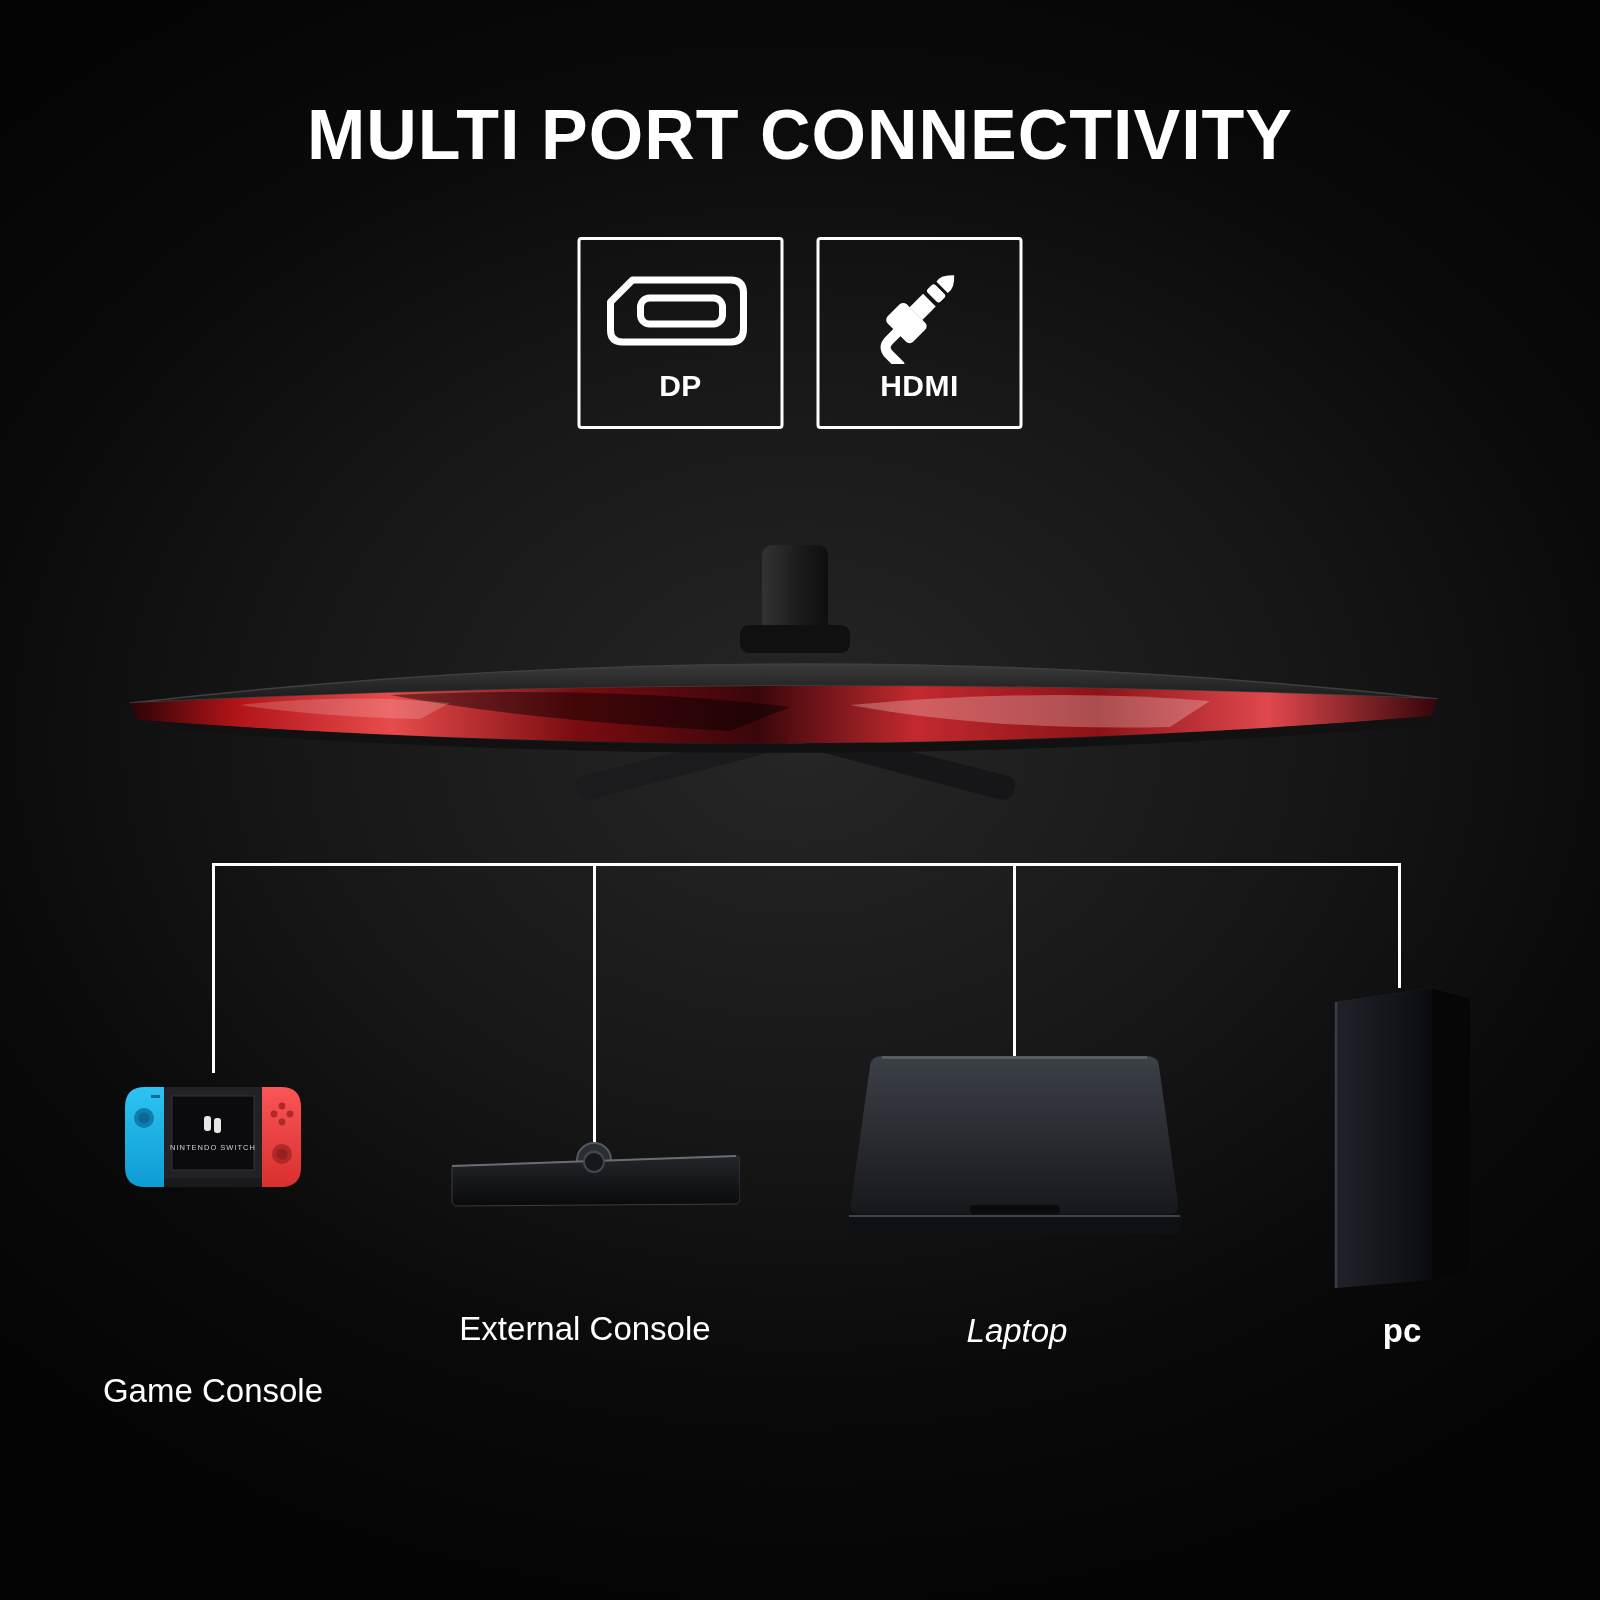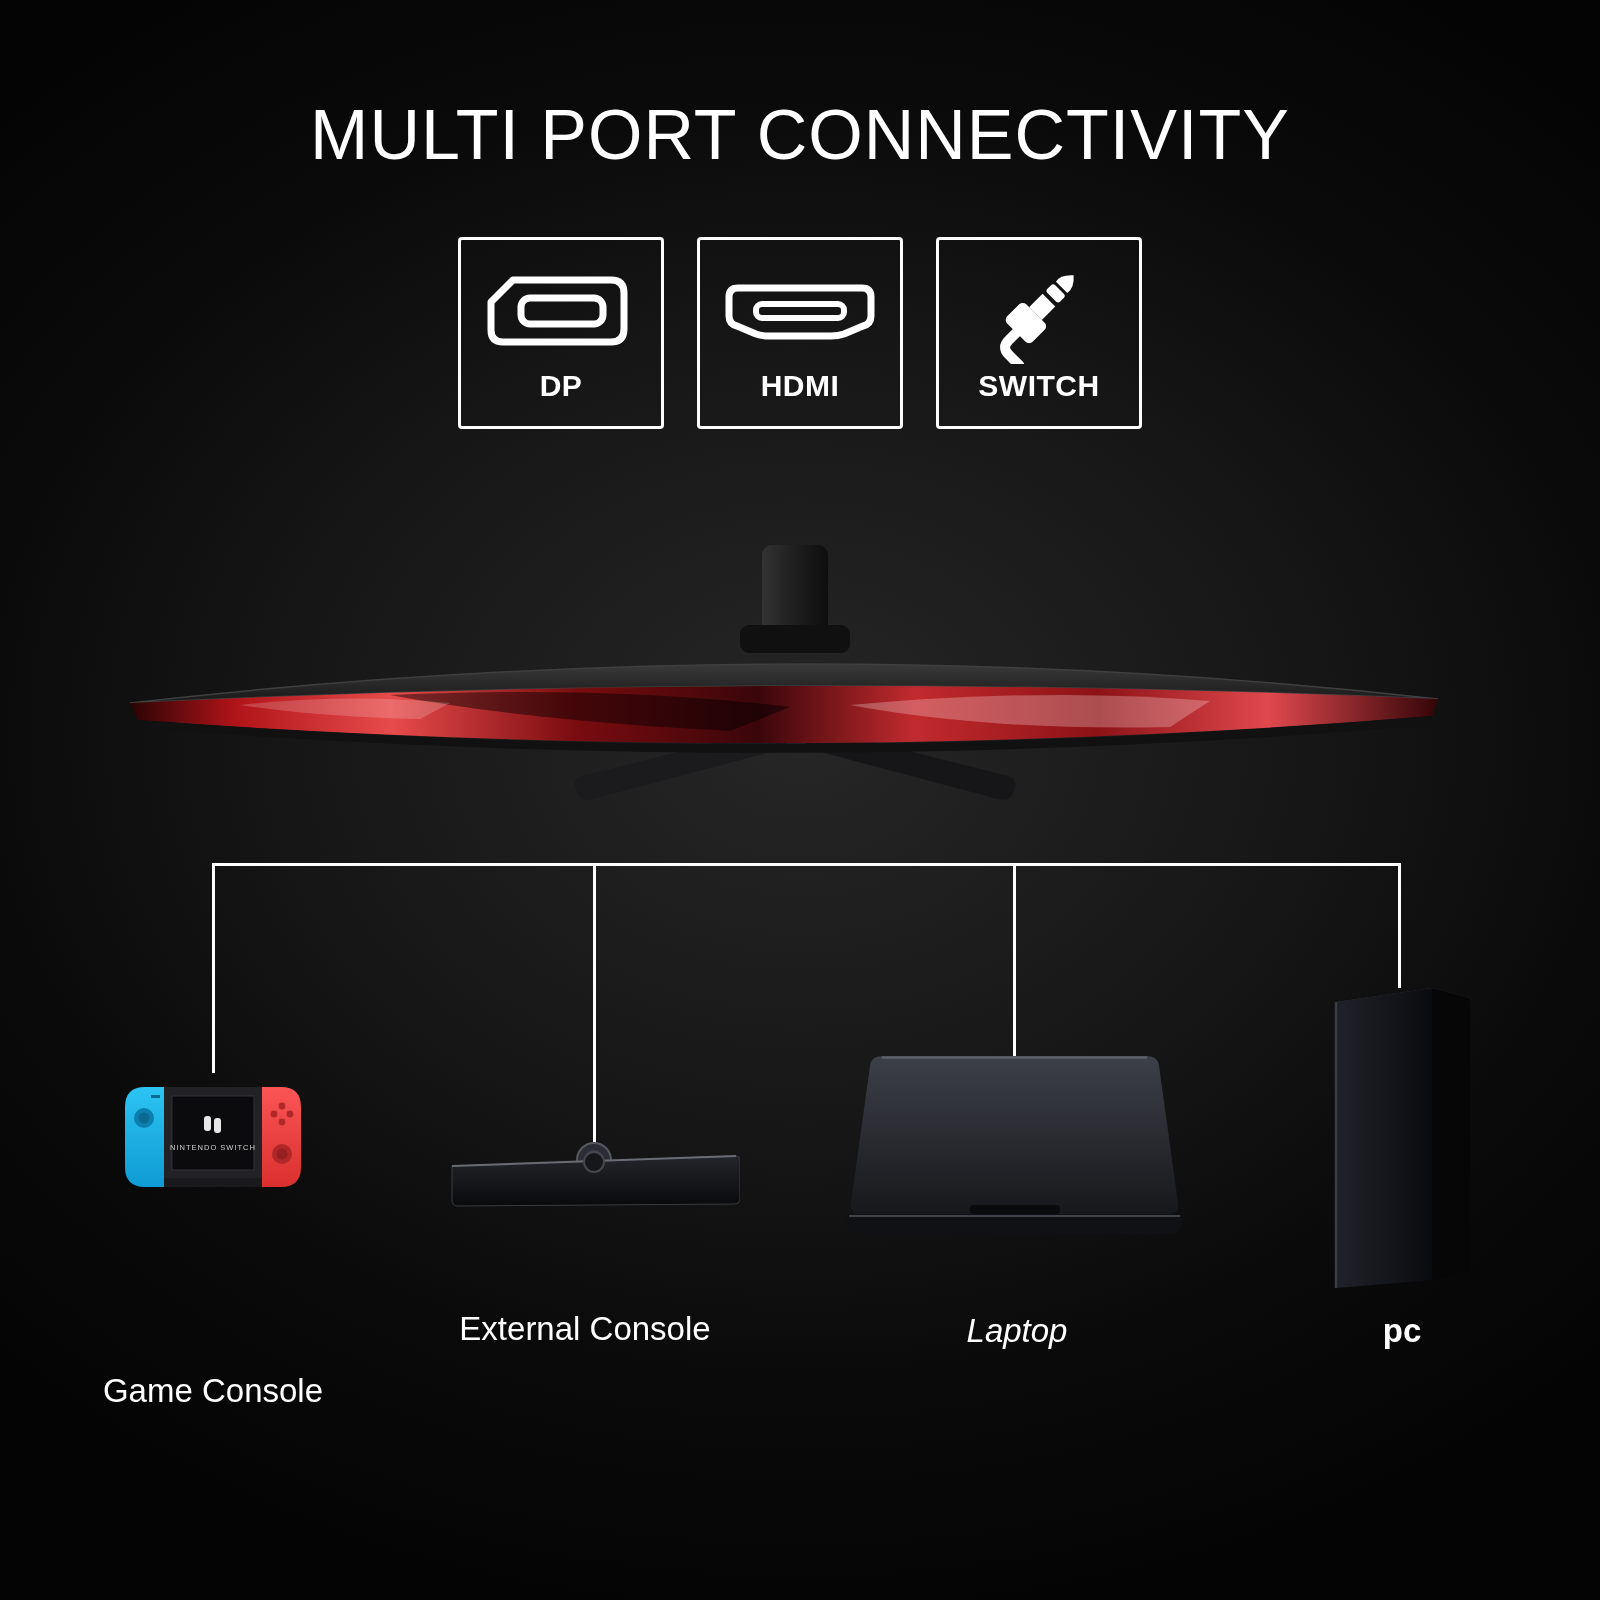--- a/index.html
+++ b/index.html
@@ -5,21 +5,21 @@
   html,body{margin:0;padding:0;width:1600px;height:1600px;overflow:hidden;}
   body{
     position:relative;
     background:
       radial-gradient(ellipse 1150px 900px at 50% 46%, #262626 0%, #161616 45%, #0a0a0a 72%, #040404 100%);
     font-family:"Liberation Sans", sans-serif;
     color:#ffffff;
   }
   .title{
     position:absolute;top:95px;left:0;width:100%;
-    text-align:center;font-weight:normal;font-size:70px;letter-spacing:1px;
+    text-align:center;font-weight:bold;font-size:70px;letter-spacing:1px;
   }
   .ports{
     position:absolute;top:237px;left:50%;transform:translateX(-50%);
     display:flex;gap:33px;
   }
   .port-box{
     width:206px;height:192px;box-sizing:border-box;
     border:3px solid #fdfdfd;border-radius:4px;
     display:flex;flex-direction:column;align-items:center;justify-content:center;gap:8px;
   }
@@ -43,43 +43,34 @@
   <div class="port-box">
     <div class="port-icon">
       <svg width="160" height="92" viewBox="0 0 160 92">
         <path d="M32,14 L130,14 Q143,14 143,27 L143,63 Q143,76 130,76 L22,76 Q10,76 10,64 L10,36 Z" fill="none" stroke="#ffffff" stroke-width="7" stroke-linejoin="round"></path>
         <rect x="40" y="32" width="82" height="26" rx="9" fill="none" stroke="#ffffff" stroke-width="7"></rect>
       </svg>
     </div>
     <div class="port-label">DP</div>
   </div>
 
-  <div class="port-box">
-    <div class="port-icon">
-      <svg width="160" height="92" viewBox="0 0 160 92">
-        <path d="M18,22 L142,22 Q151,22 151,31 L151,50 Q151,58 143,60 L124,68 Q118,70 111,70 L49,70 Q42,70 36,68 L17,60 Q9,58 9,50 L9,31 Q9,22 18,22 Z" fill="none" stroke="#ffffff" stroke-width="7" stroke-linejoin="round"></path>
-        <rect x="36" y="38" width="88" height="14" rx="6" fill="none" stroke="#ffffff" stroke-width="6"></rect>
-      </svg>
-    </div>
-    <div class="port-label">HDMI</div>
-  </div>
 
   <div class="port-box">
     <div class="port-icon">
       <svg width="150" height="104" viewBox="0 0 150 104">
         <g transform="rotate(45 75 50)">
           <path d="M75,1 Q85,10 83,18 L67,18 Q65,10 75,1 Z" fill="#ffffff"></path>
           <rect x="66" y="21" width="18" height="11" rx="3" fill="#ffffff"></rect>
           <rect x="66" y="36" width="18" height="19" fill="#ffffff"></rect>
           <rect x="57" y="55" width="36" height="27" rx="5" fill="#ffffff"></rect>
           <path d="M75,82 L75,93 Q75,103 85,103 L100,103" fill="none" stroke="#ffffff" stroke-width="10" stroke-linecap="round"></path>
         </g>
       </svg>
     </div>
-    <div class="port-label">SWITCH</div>
+    <div class="port-label">HDMI</div>
   </div>
 
 </div>
 
 <svg class="monitor-svg" width="1420" height="330" viewBox="0 0 1420 330">
   <defs>
     <linearGradient id="pillarGrad" x1="0" y1="0" x2="1" y2="0">
       <stop offset="0%" stop-color="#333333"></stop>
       <stop offset="55%" stop-color="#1c1c1c"></stop>
       <stop offset="100%" stop-color="#0e0e0e"></stop>

